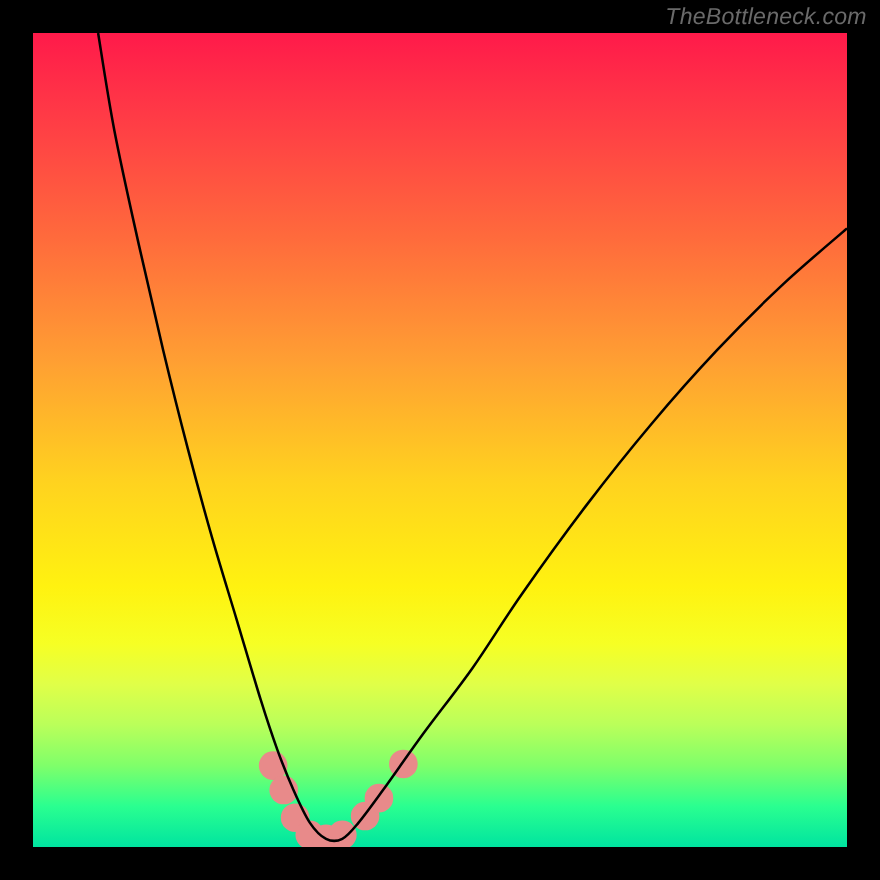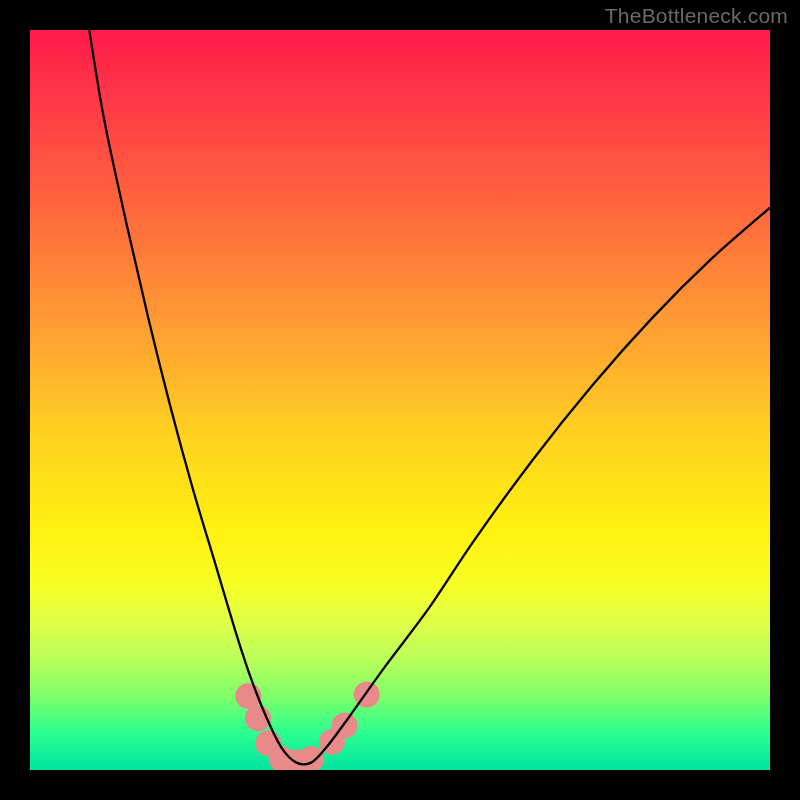--- a/index.html
+++ b/index.html
@@ -13,20 +13,21 @@
   }
   .watermark {
     position: absolute;
     top: 4px;
     right: 12px;
     font-size: 21px;
     font-weight: 500;
     color: #6a6a6a;
     z-index: 10;
     letter-spacing: 0.2px;
+    font-style: italic;
   }
   .plot-area {
     position: absolute;
     left: 30px;
     top: 30px;
     width: 740px;
     height: 740px;
     overflow: hidden;
   }
   .gradient-bg {

